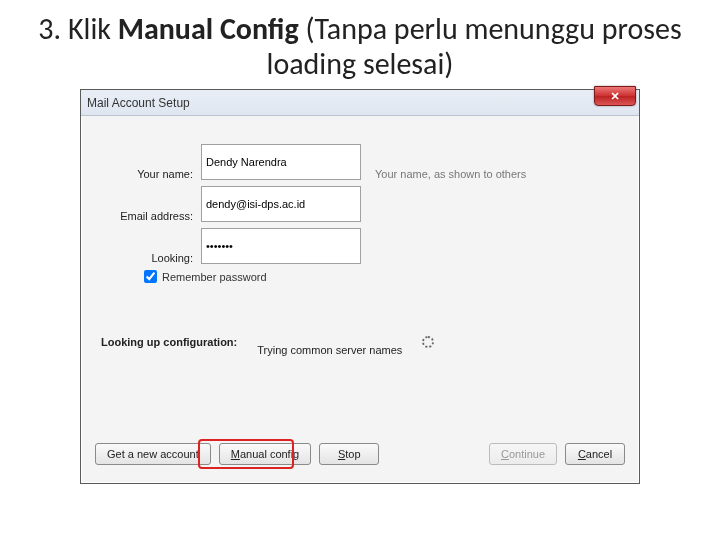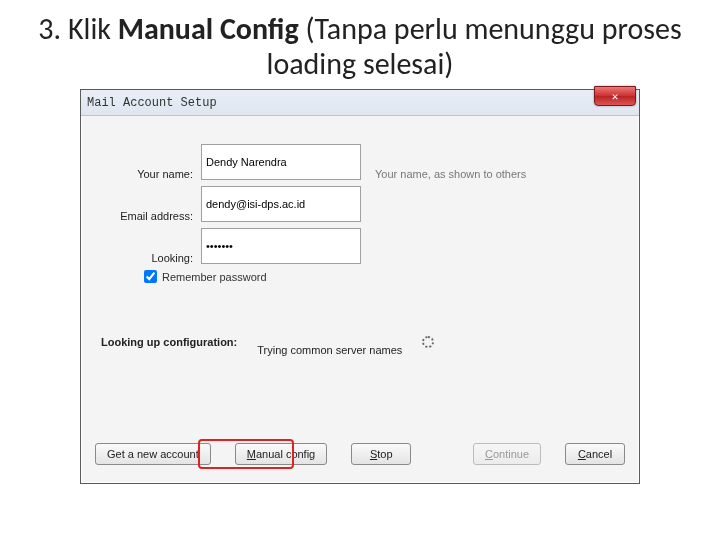--- a/index.html
+++ b/index.html
@@ -31,21 +31,20 @@
     font-size: 11px;
   }
   .titlebar {
     height: 26px;
     background: linear-gradient(#e9eef6, #dfe6f0);
     border-bottom: 1px solid #b9c3d1;
     display: flex;
     align-items: center;
     padding: 0 6px;
     position: relative;
-    font-family: Liberation Mono, monospace;
   }
   .titlebar .title {
     font-size: 12px;
     color: #333;
   }
   .close-btn {
     position: absolute;
     right: 3px; top: -4px;
     width: 42px; height: 20px;
     background: linear-gradient(#e77, #c33 48%, #b22 52%, #d55);
@@ -103,21 +102,21 @@
   .spinner {
     width: 12px; height: 12px;
     border: 2px dotted #666;
     border-radius: 50%;
     display: inline-block;
   }
   .button-row {
     position: absolute;
     left: 14px; right: 14px; bottom: 18px;
     display: flex;
-    gap: 24px;
+    gap: 8px;
     align-items: center;
   }
   .btn {
     height: 22px;
     padding: 0 11px;
     font-size: 11px;
     font-family: inherit;
     border: 1px solid #8a8a8a;
     background: linear-gradient(#fafafa, #e4e4e4);
     border-radius: 3px;

